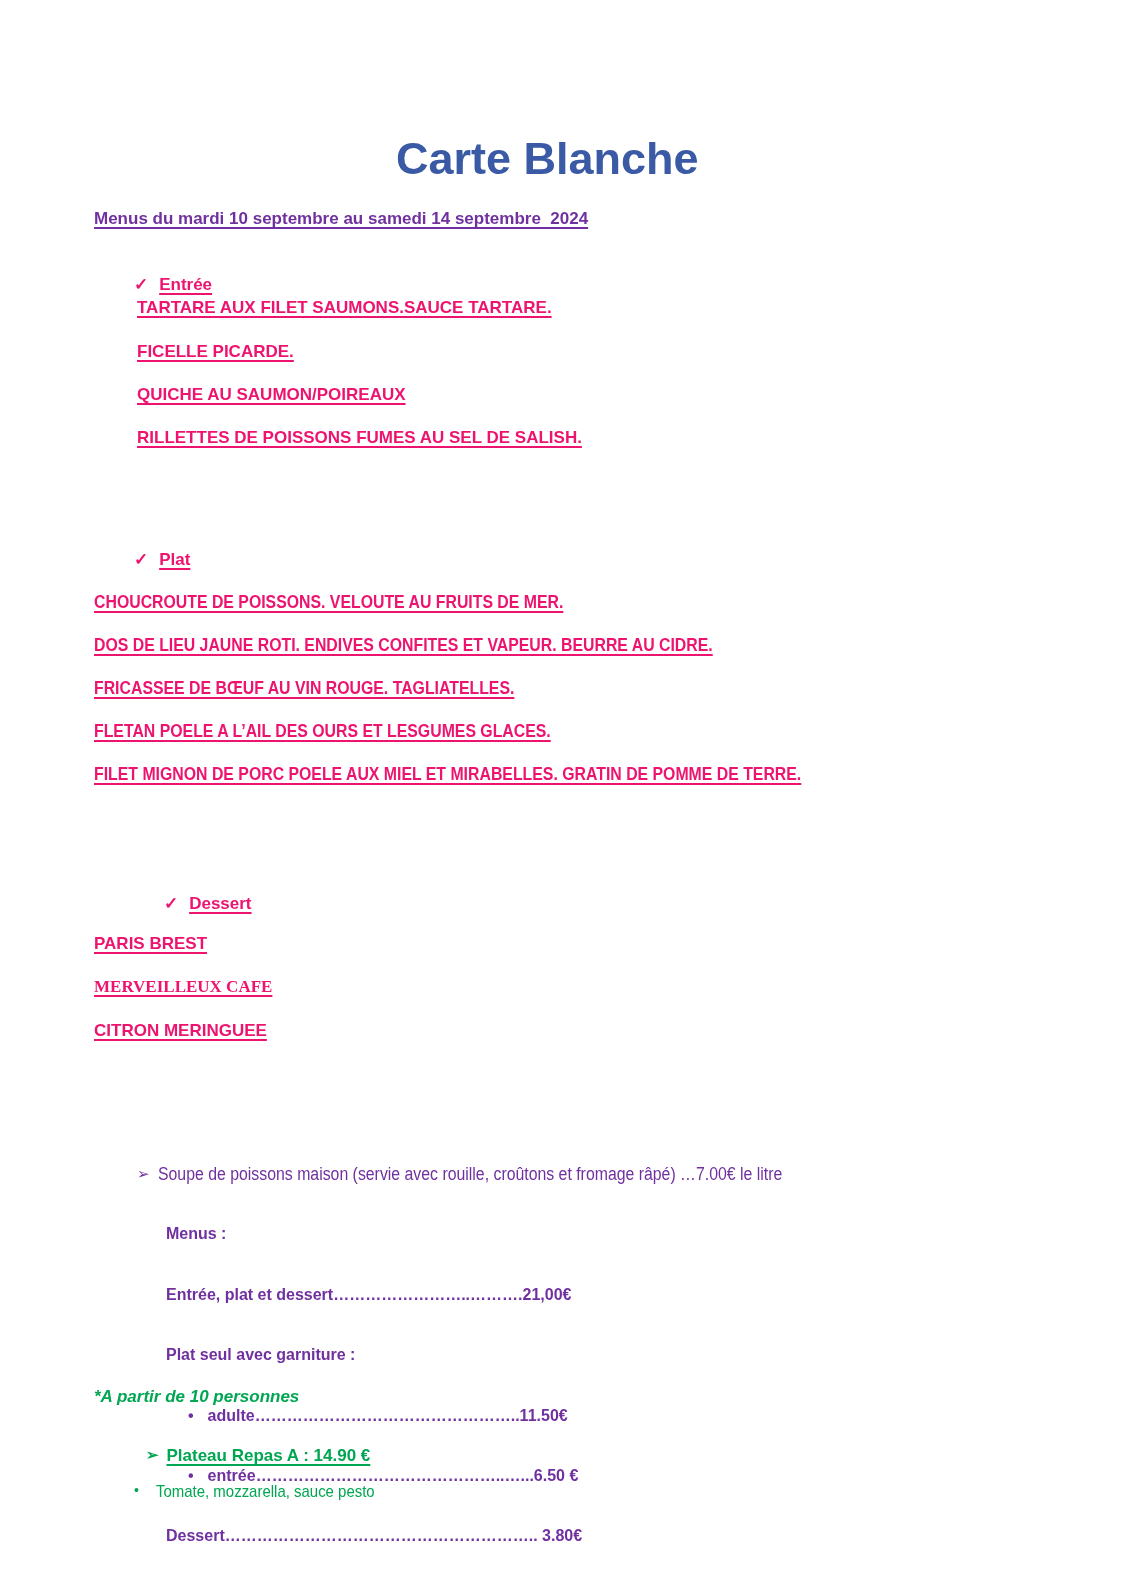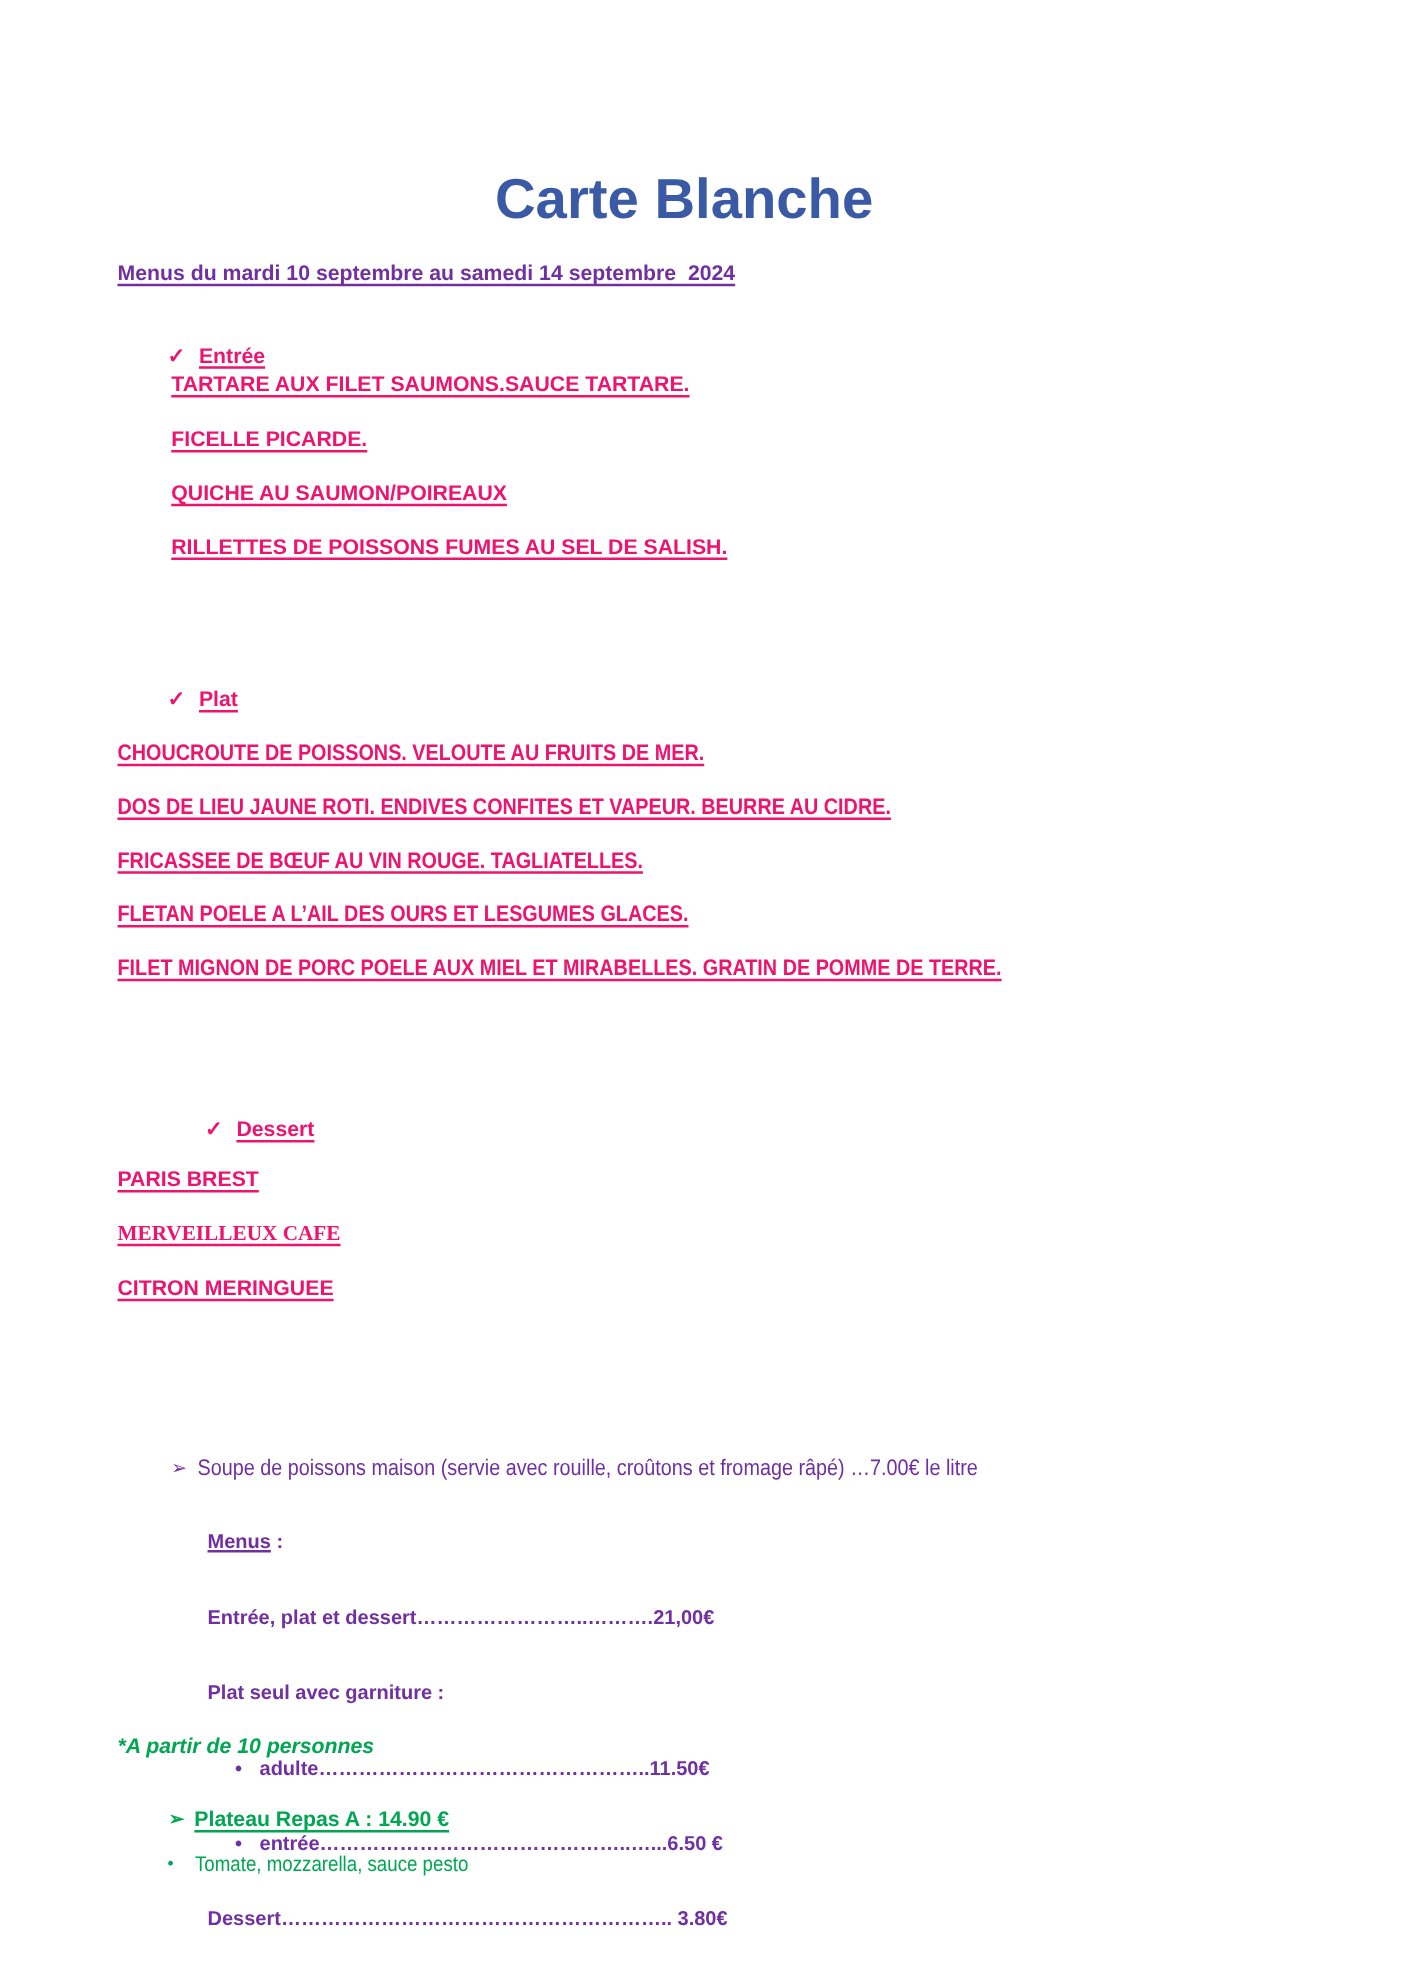--- a/index.html
+++ b/index.html
@@ -7,21 +7,21 @@
     position:relative;
     width:1123px;height:1588px;
     background:#ffffff;
     font-family:"Liberation Sans", sans-serif;
     overflow:hidden;
   }
   .abs{position:absolute;white-space:pre;line-height:1.2;}
   .b{font-weight:bold;}
   .i{font-style:italic;}
   .u{text-decoration:underline;text-decoration-thickness:2px;text-underline-offset:3px;text-decoration-skip-ink:none;}
-  .u1{text-decoration:underline;text-decoration-thickness:1.6px;text-underline-offset:2px;text-decoration-skip-ink:none;}
+  .u1{text-decoration-thickness:1.6px;text-underline-offset:2px;text-decoration-skip-ink:none;}
   .blue{color:#3A5AA5;}
   .purple{color:#7030A0;}
   .pink{color:#ED146F;}
   .green{color:#00A651;}
   .sz45{font-size:45px;}
   .sz17{font-size:17px;text-align:right;}
   .sz18{font-size:18px;}
   .sz16{font-size:16px;}
   .cond{display:inline-block;transform:scaleX(0.88);transform-origin:0 50%;}
   .check{display:inline-block;margin-right:11px;}
@@ -75,21 +75,21 @@
     <div class="mline">Entrée, plat et dessert……………………..……….21,00€</div>
     <div class="mline">Plat seul avec garniture :</div>
     <div class="mline"><span class="mbullet">•</span><span>adulte…………………………………………..11.50€</span></div>
     <div class="mline"><span class="mbullet">•</span><span>entrée………………………………………..…...6.50 €</span></div>
     <div class="mline">Dessert………………………………………………….. 3.80€</div>
     <div class="mline">Salade composée……………………………………...9 €</div>
   </div>
 
   <div class="abs green b i sz17" style="left:94px;top:1387px;">*A partir de 10 personnes</div>
 
-  <div class="abs green b sz17" style="left:116px;top:1426px;">
+  <div class="abs green b sz17" style="left:127px;top:1426px;">
     <span class="arrow">➢</span><span class="u">Plateau Repas A : 14.90 €</span>
   </div>
 
   <div class="abs green sz17" style="left:115px;top:1462px;">
     <span class="tbullet">•</span><span class="cond">Tomate, mozzarella, sauce pesto</span>
   </div>
 
 </div>
 
 </body></html>

